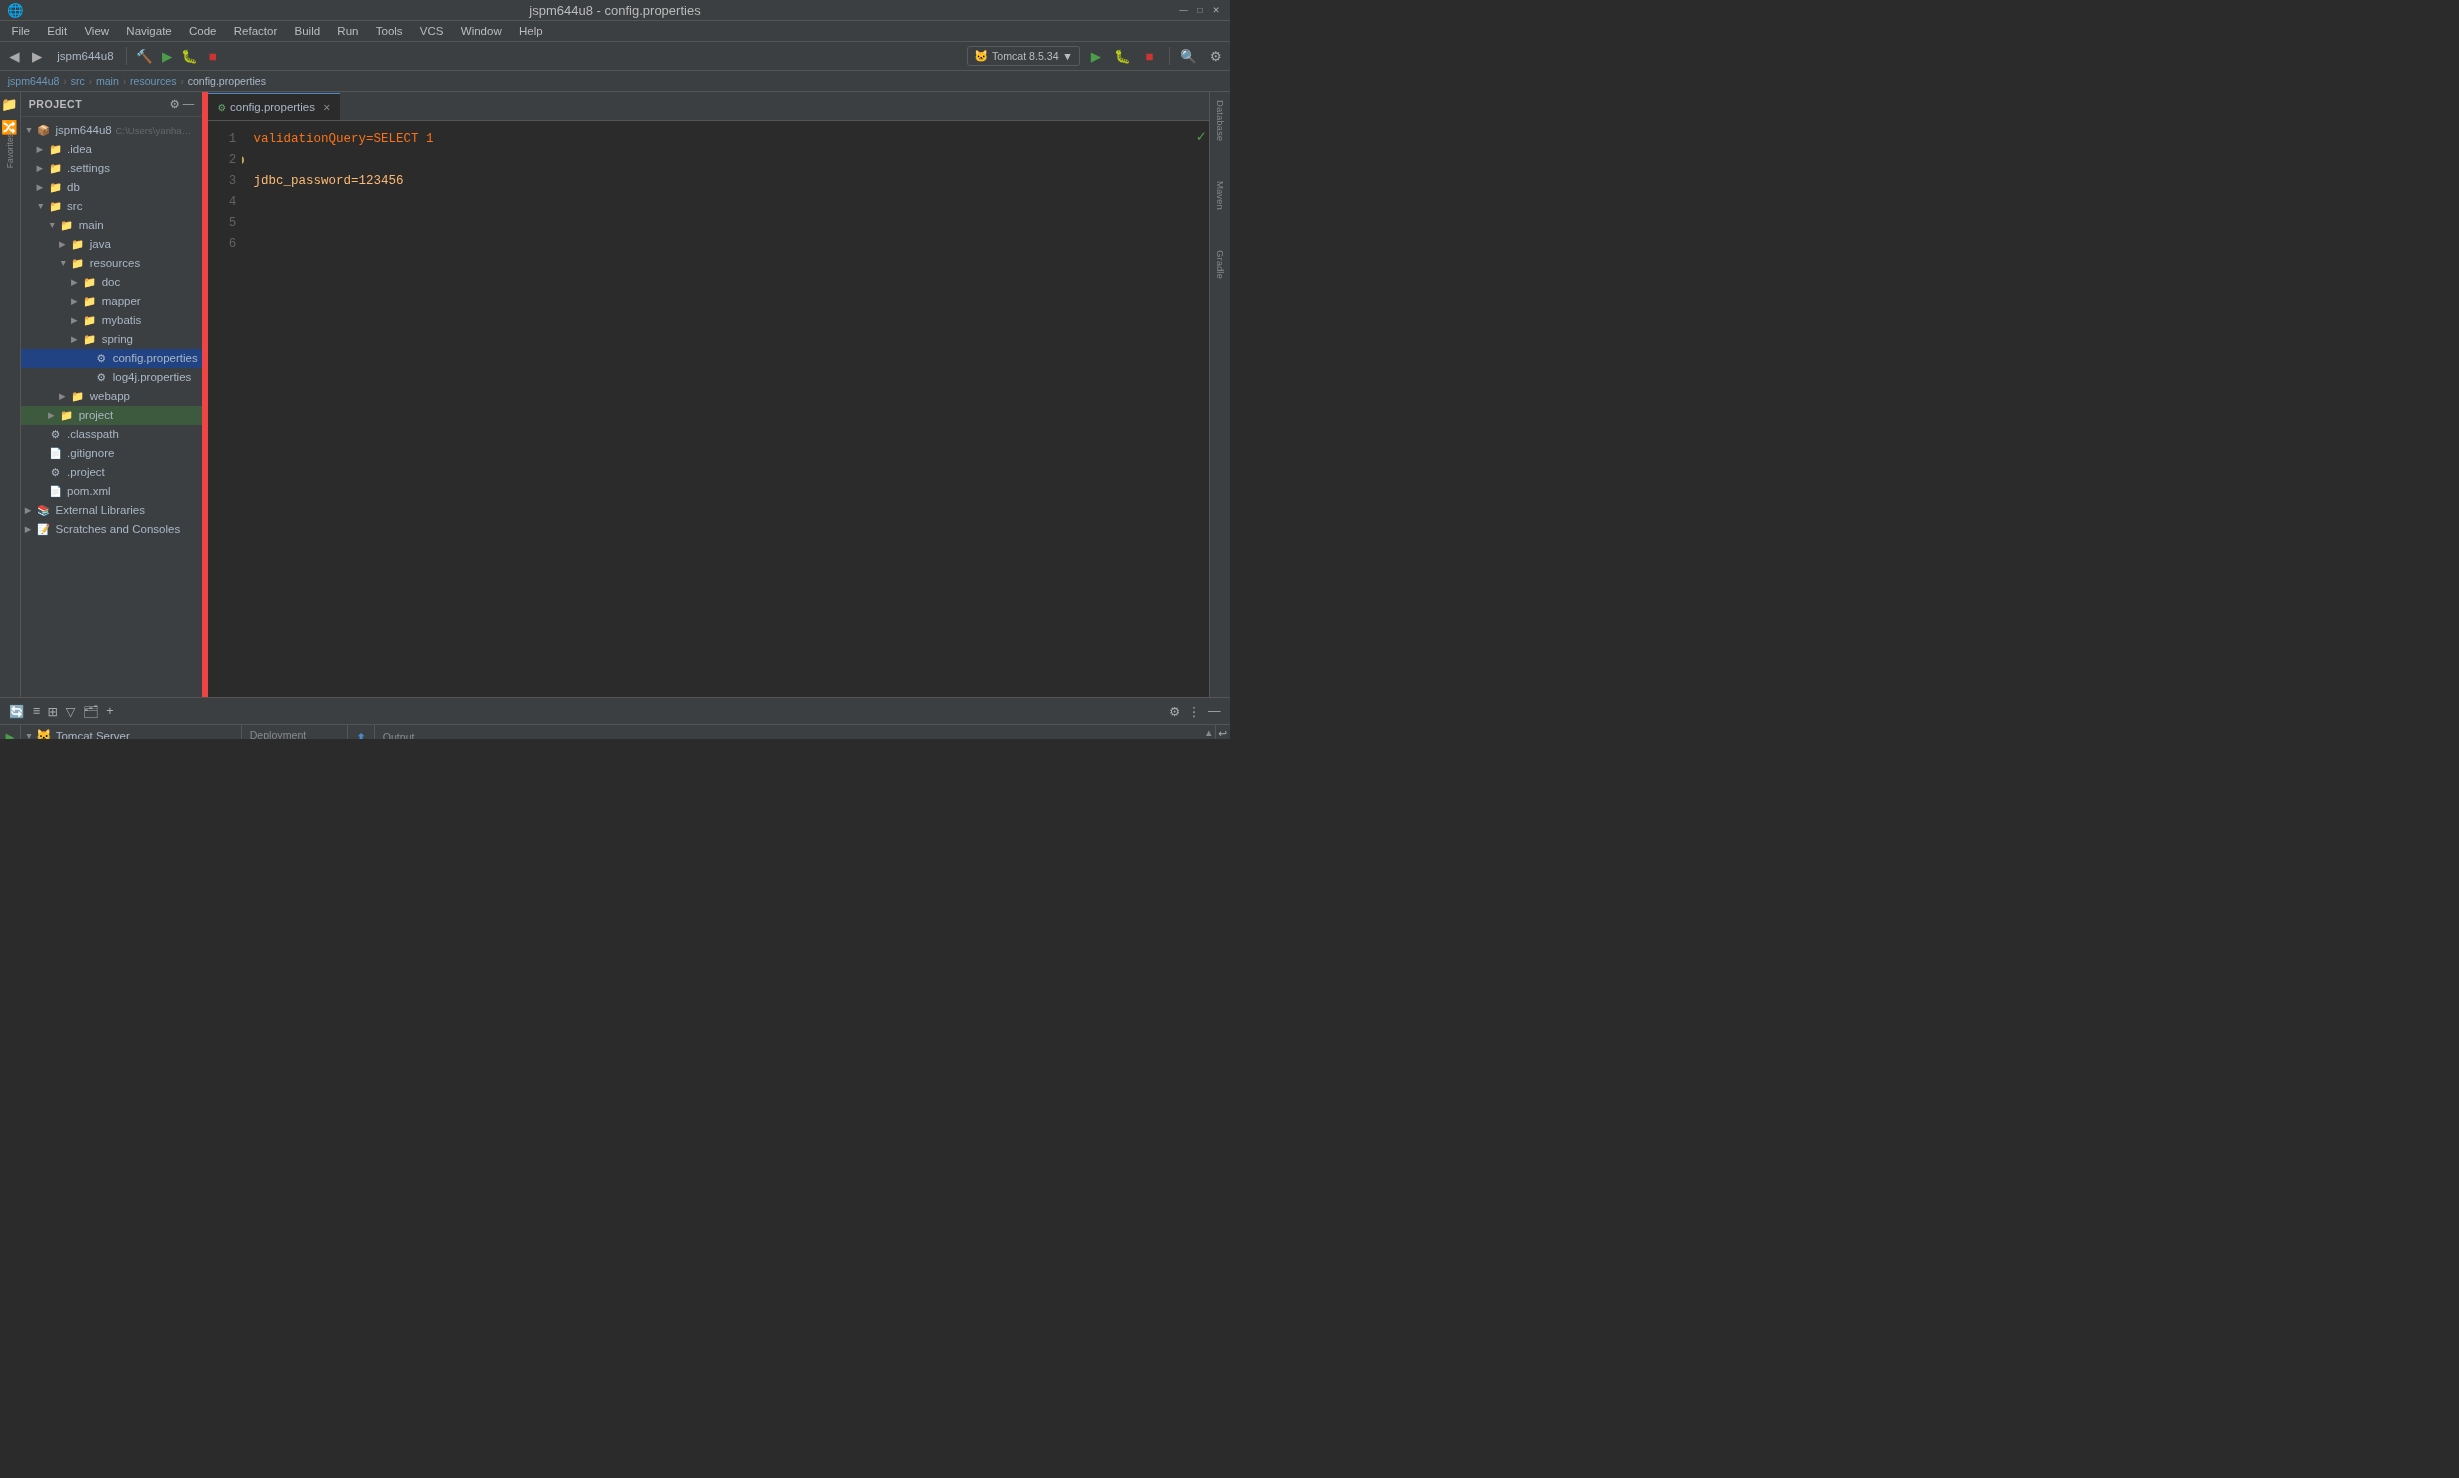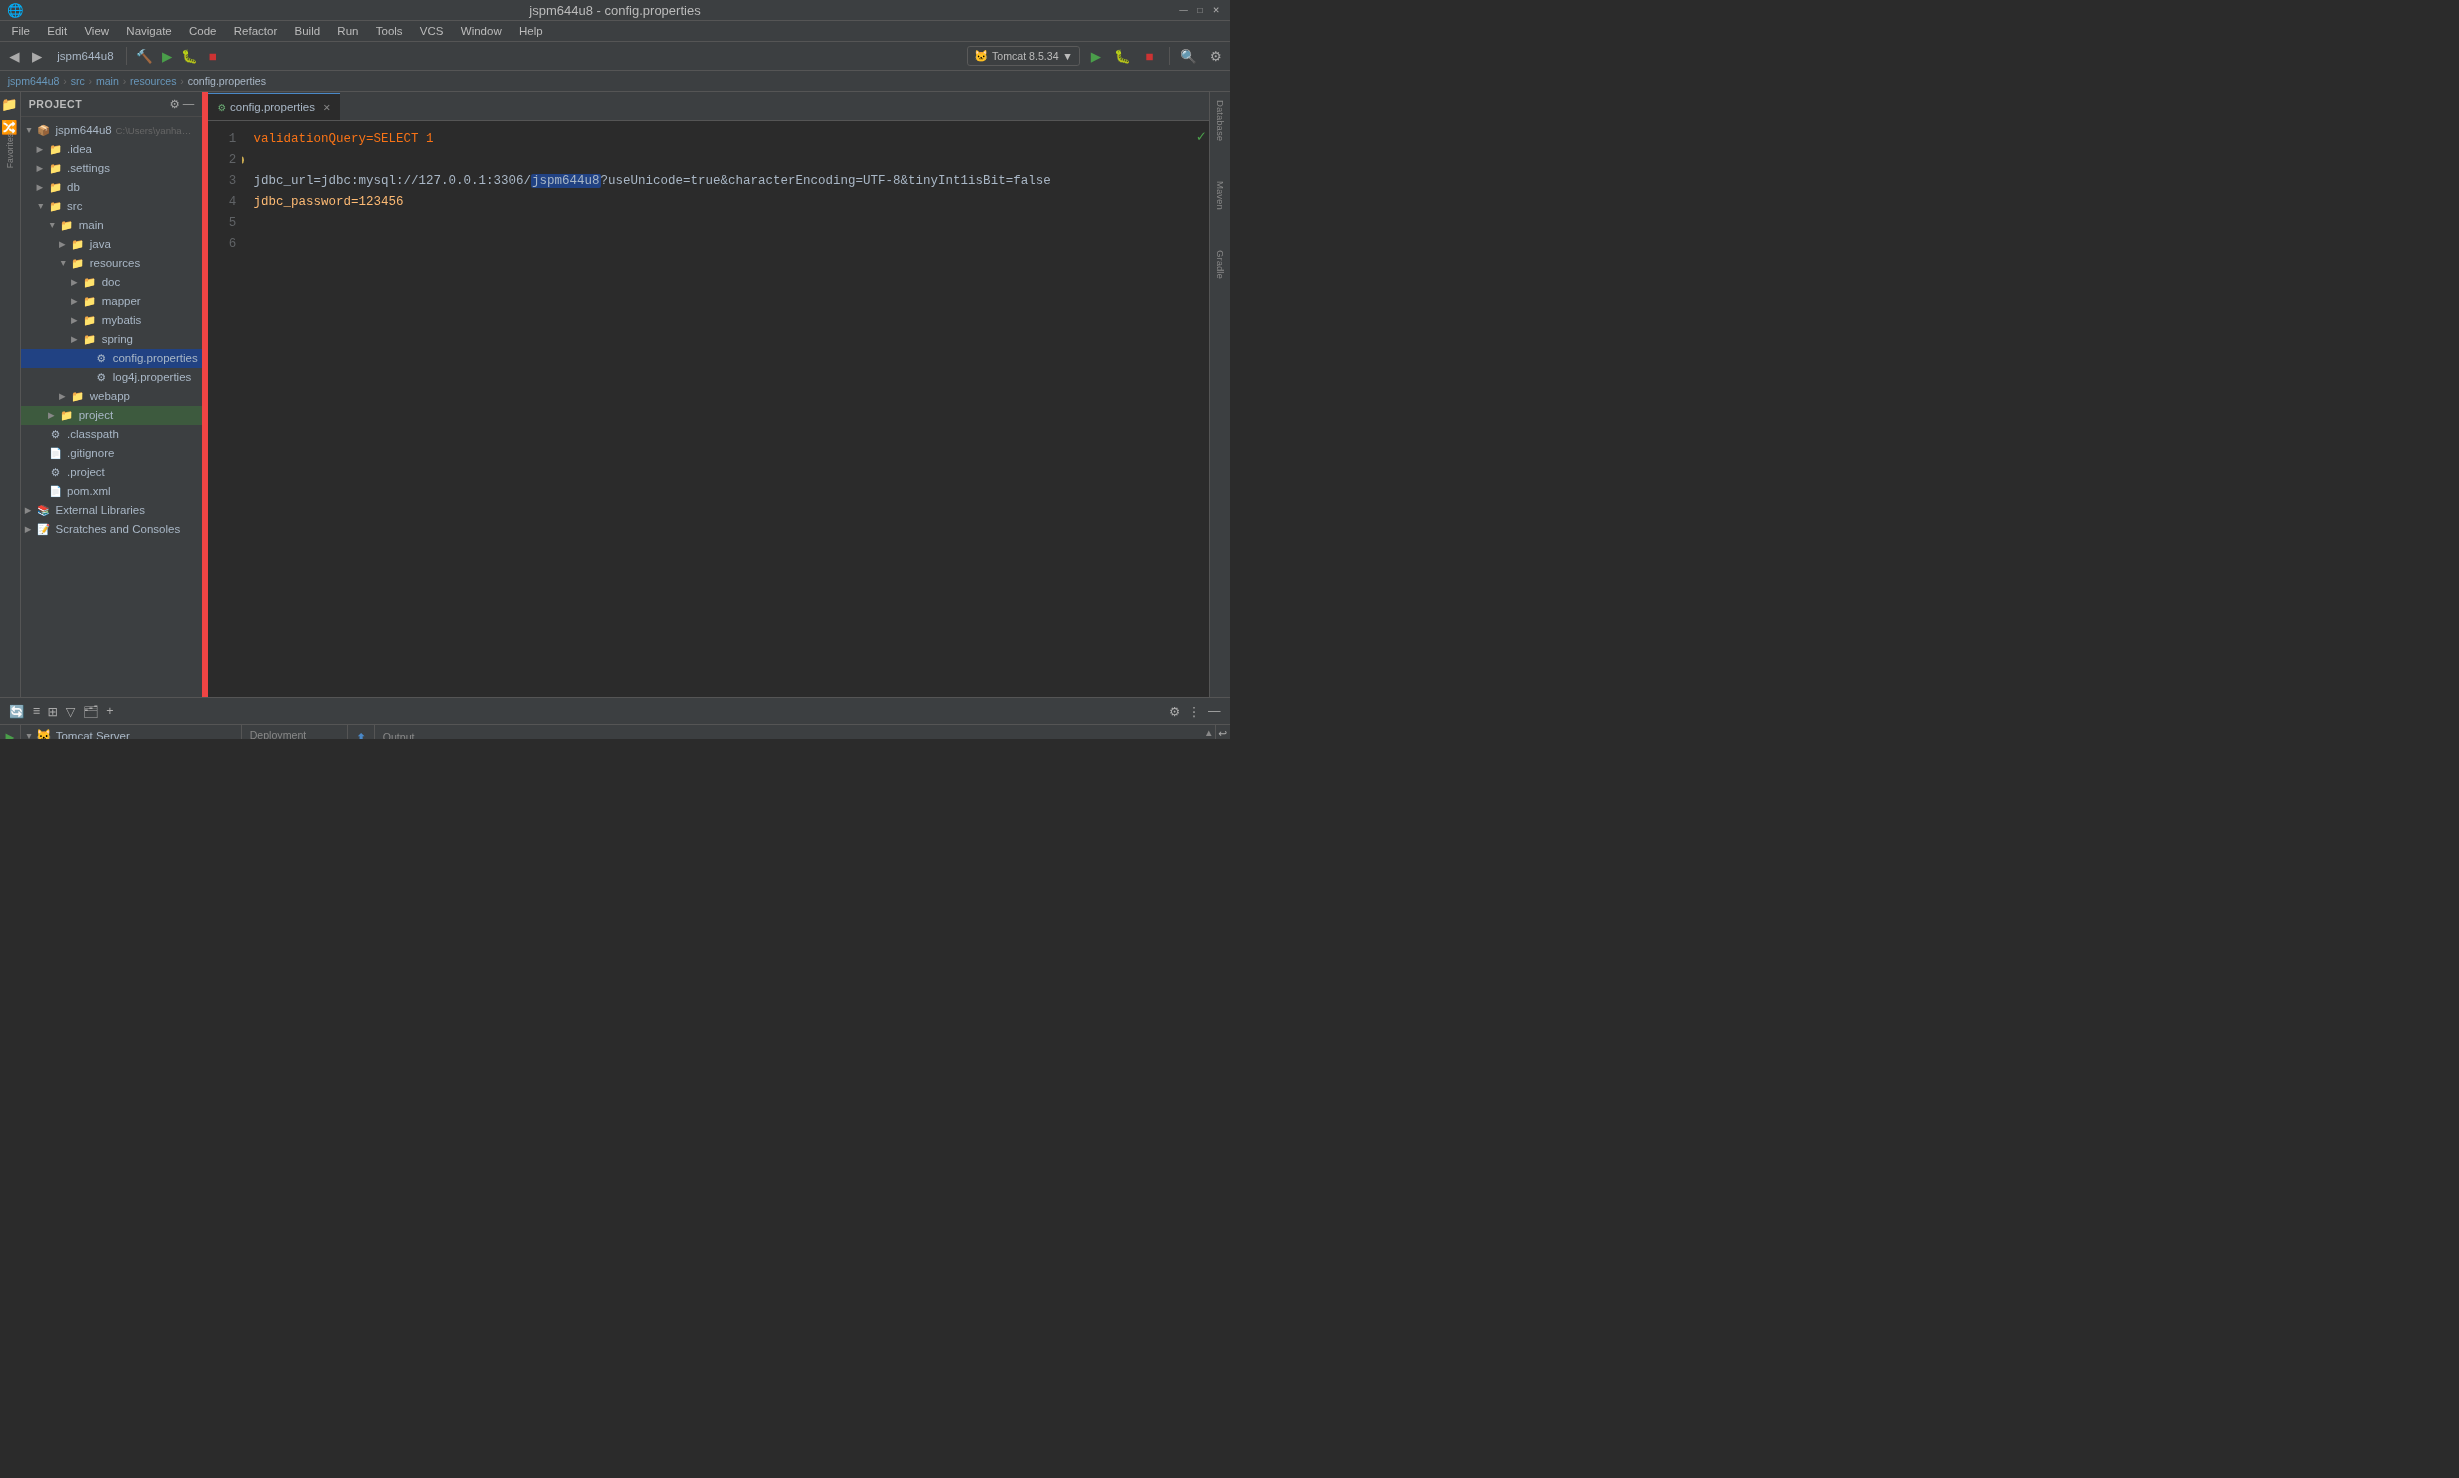--- a/index.html
+++ b/index.html
@@ -859,23 +859,20 @@
         <div class="code-line">
           <span style="color:#f97316;">validationQuery=SELECT 1</span>
         </div>
 
         <div class="code-line has-warning">
           <div style="position:relative;display:flex;align-items:center;width:100%;height:21px;">
             <div style="width:7.7px;height:7.7px;background:#c8a951;border-radius:50%;position:absolute;left:-17.3px;top:6.7px;"></div>
           </div>
         </div>
 
-        <div class="code-line">
-          <span style="color:#a9b7c6;">jdbc_url=jdbc:mysql://127.0.0.1:3306/<span style="background:#214283;color:#a9b7c6;border-radius:1.9px;padding:0 1px;">jspm644u8</span>?useUnicode=true&amp;characterEncoding=UTF-8&amp;tinyInt1isBit=false</span>
-        </div>
 
 
         <div class="code-line">
           <span style="color:#fdba74;">jdbc_password=123456</span>
         </div>
 
         <div class="code-line"></div>
       </div>
 
       <div id="editor-checkmark">

